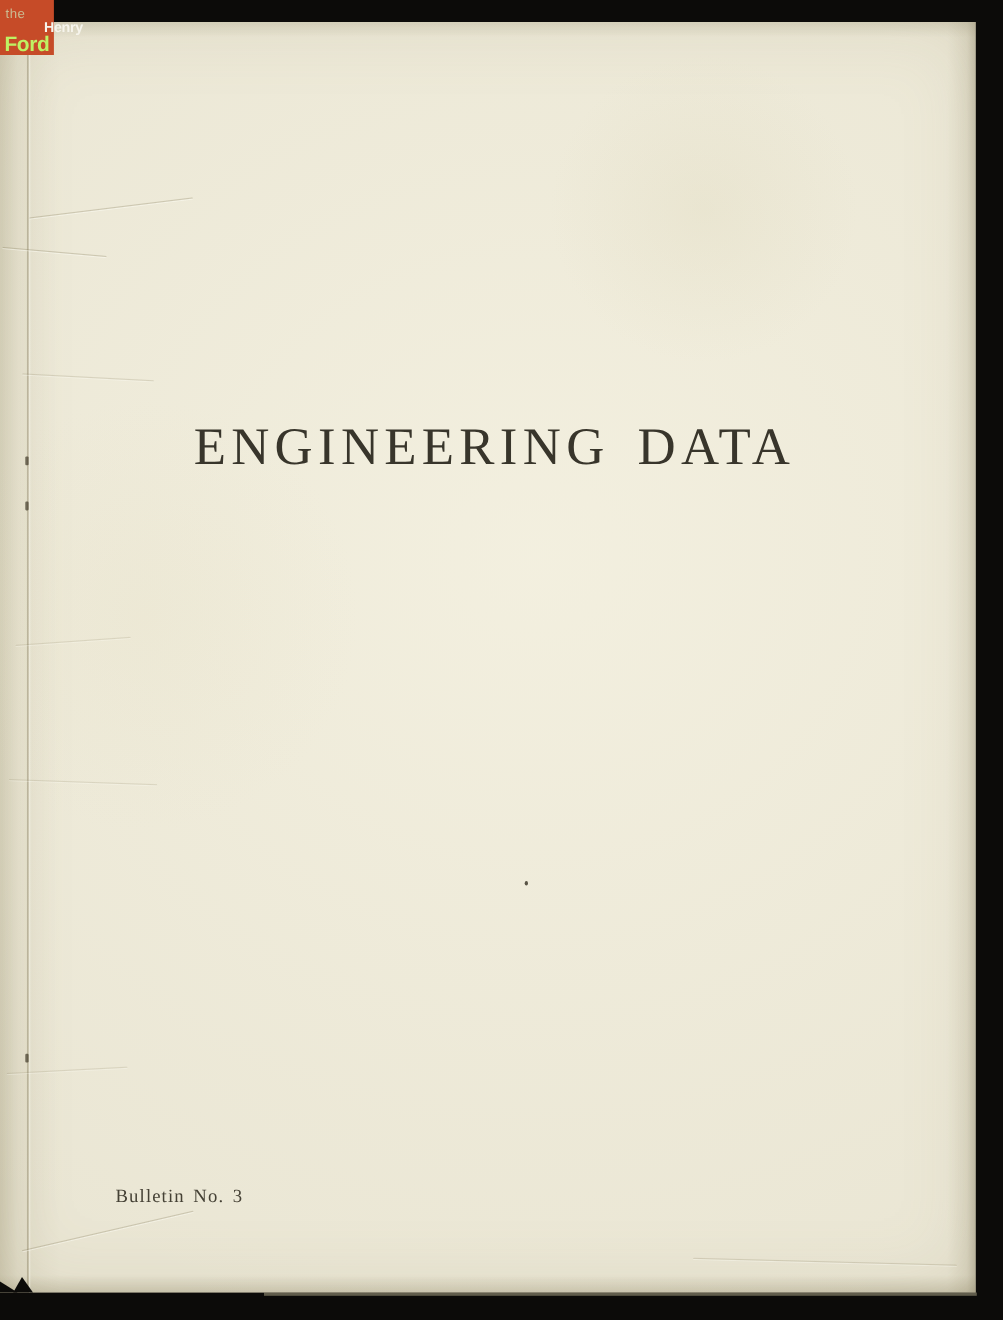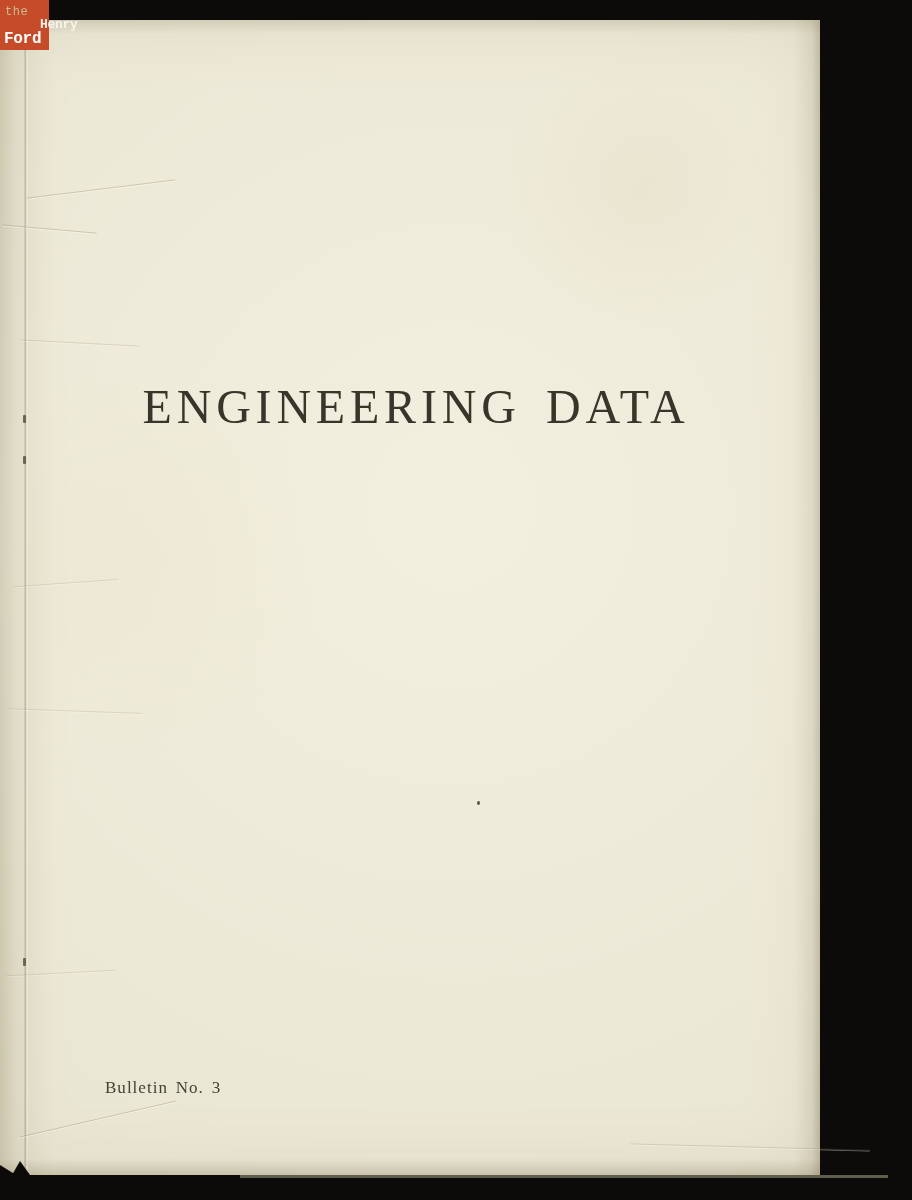--- a/index.html
+++ b/index.html
@@ -13,21 +13,21 @@
     height: 1200px;
     background: #0c0b09;
     overflow: hidden;
     font-family: "Liberation Serif", serif;
   }
   
   .paper {
     position: absolute;
     left: 0;
     top: 20px;
-    width: 820px;
+    width: 887px;
     height: 1155px;
     background:
       radial-gradient(circle 200px at 640px 170px, rgba(222,216,188,0.30), rgba(222,216,188,0) 70%),
       radial-gradient(circle 280px at 130px 540px, rgba(230,224,198,0.25), rgba(230,224,198,0) 70%),
       radial-gradient(ellipse 120% 85% at 55% 42%, rgba(250,247,232,0.55), rgba(250,247,232,0) 75%),
       linear-gradient(180deg, rgba(130,122,88,0.22) 0px, rgba(130,122,88,0) 14px),
       linear-gradient(0deg, rgba(130,122,88,0.28) 0px, rgba(130,122,88,0) 16px),
       linear-gradient(270deg, rgba(110,102,72,0.35) 0px, rgba(130,122,88,0.15) 8px, rgba(130,122,88,0) 26px),
       linear-gradient(90deg, rgba(148,140,104,0.30) 0px, rgba(148,140,104,0.10) 16px, rgba(148,140,104,0) 55px),
       #eae6d4;
@@ -154,21 +154,21 @@
     color: #454135;
   }
   
   .logo {
     position: absolute;
     left: 0;
     top: 0;
     width: 49px;
     height: 50px;
     background: #c64b28;
-    font-family: Liberation Mono, monospace;
+    font-family: Liberation Sans, sans-serif;
     text-align: right;
   }
   .logo-the {
     position: absolute;
     left: 5px;
     top: 6px;
     font-size: 12px;
     line-height: 1;
     color: #cbbb92;
     letter-spacing: 0.5px;
@@ -181,24 +181,24 @@
     line-height: 1;
     font-weight: bold;
     color: #f6f4ec;
     letter-spacing: -0.3px;
     margin-left: 12px;
   }
   .logo-ford {
     position: absolute;
     left: 4px;
     top: 31px;
-    font-size: 16px;
+    font-size: 19px;
     line-height: 1;
     font-weight: bold;
-    color: #ffffff;
+    color: #bef264;
     letter-spacing: -0.3px;
   }
 </style>
 </head>
 <body>
 
 <div class="scan">
 
   <div class="paper">
     <div class="fold"></div>

